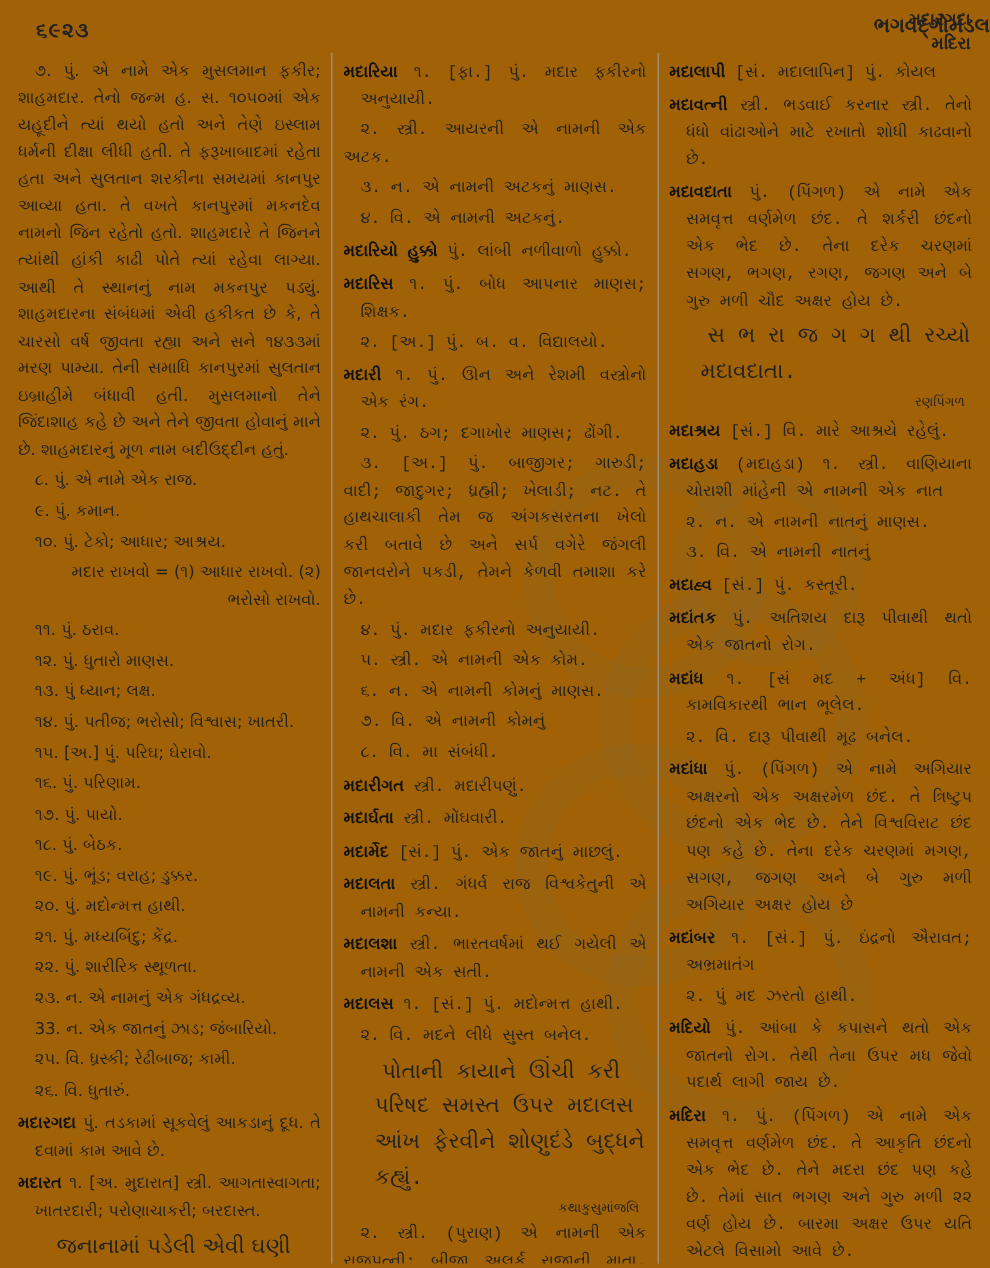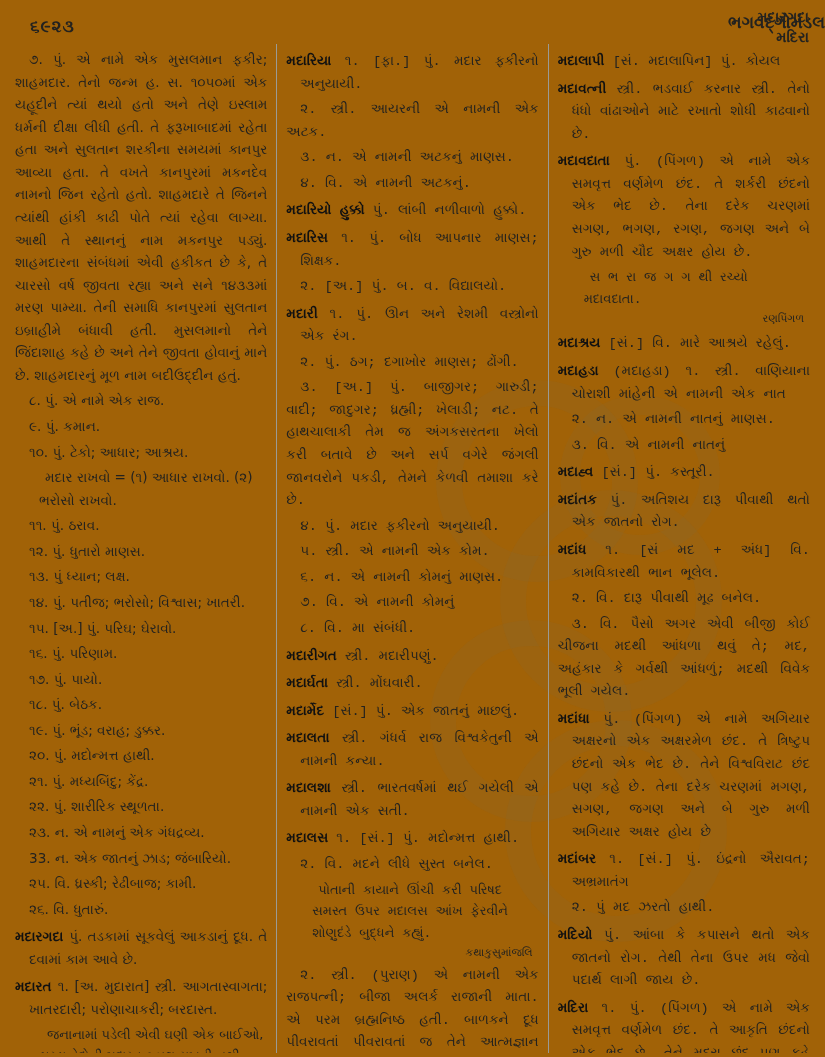--- a/index.html
+++ b/index.html
@@ -46,22 +46,22 @@
   .blk{
     margin:0 0 3px 0;
     font-size:13.6px;
     line-height:1.66;
     text-align:justify;
     word-break:break-word;
   }
   .blk b{font-weight:bold;color:#111;}
   .entry{padding-left:14px;text-indent:-14px;margin-top:5px;}
   .sense{text-indent:14px;margin-top:2px;}
-  .usage{padding-left:24px;text-indent:6px;margin-top:1px;text-align:left;}
-  .quote{padding-left:26px;text-indent:6px;font-size:13px;margin:1px 0 0 0;text-align:left;}
+  .usage{padding-left:24px;text-indent:6px;margin-top:1px;text-align:right;}
+  .quote{padding-left:26px;text-indent:6px;font-size:18px;margin:1px 0 0 0;text-align:left;}
   .citation{text-align:right;font-size:11px;margin:0 6px 2px 0;}
   
   .wm{
     position:absolute;border-radius:50%;
     border:26px solid rgba(110,110,105,0.09);
     pointer-events:none;
   }
   .wm1{width:150px;height:150px;left:436px;top:380px;}
   .wm2{width:170px;height:170px;left:500px;top:490px;}
   .wm3{width:150px;height:150px;left:430px;top:620px;}
@@ -150,21 +150,20 @@
         <p class="blk quote">સ ભ રા જ ગ ગ થી રચ્યો મદાવદાતા.</p>
         <p class="blk citation">રણપિંગળ</p>
         <p class="blk entry"><b>મદાશ્રય </b>[સં.] વિ. મારે આશ્રયે રહેલું.</p>
         <p class="blk entry"><b>મદાહડા </b>(મદાહડા) ૧. સ્ત્રી. વાણિયાના ચોરાશી માંહેની એ નામની એક નાત</p>
         <p class="blk sense">૨. ન. એ નામની નાતનું માણસ.</p>
         <p class="blk sense">૩. વિ. એ નામની નાતનું</p>
         <p class="blk entry"><b>મદાહ્વ </b>[સં.] પું. કસ્તૂરી.</p>
         <p class="blk entry"><b>મદાંતક </b>પું. અતિશય દારૂ પીવાથી થતો એક જાતનો રોગ.</p>
         <p class="blk entry"><b>મદાંધ </b>૧. [સં મદ + અંધ] વિ. કામવિકારથી ભાન ભૂલેલ.</p>
         <p class="blk sense">૨. વિ. દારૂ પીવાથી મૂઢ બનેલ.</p>
-        <p class="blk sense">૩. વિ. પૈસો અગર એવી બીજી કોઈ ચીજના મદથી આંધળા થવું તે; મદ, અહંકાર કે ગર્વથી આંધળું; મદથી વિવેક ભૂલી ગયેલ.</p>
         <p class="blk entry"><b>મદાંધા </b>પું. (પિંગળ) એ નામે અગિયાર અક્ષરનો એક અક્ષરમેળ છંદ. તે ત્રિષ્ટુપ છંદનો એક ભેદ છે. તેને વિશ્વવિરાટ છંદ પણ કહે છે. તેના દરેક ચરણમાં મગણ, સગણ, જગણ અને બે ગુરુ મળી અગિયાર અક્ષર હોય છે</p>
         <p class="blk entry"><b>મદાંબર </b>૧. [સં.] પું. ઇંદ્રનો ઐરાવત; અભ્રમાતંગ</p>
         <p class="blk sense">૨. પું મદ ઝરતો હાથી.</p>
         <p class="blk entry"><b>મદિયો </b>પું. આંબા કે કપાસને થતો એક જાતનો રોગ. તેથી તેના ઉપર મધ જેવો પદાર્થ લાગી જાય છે.</p>
         <p class="blk entry"><b>મદિરા </b>૧. પું. (પિંગળ) એ નામે એક સમવૃત્ત વર્ણમેળ છંદ. તે આકૃતિ છંદનો એક ભેદ છે. તેને મદરા છંદ પણ કહે છે. તેમાં સાત ભગણ અને ગુરુ મળી ૨૨ વર્ણ હોય છે. બારમા અક્ષર ઉપર યતિ એટલે વિસામો આવે છે.</p>
         <p class="blk sense">૨. પું. (પિંગળ) એ નામે એક સમવૃત્ત વર્ણમેળ છંદ. તે પ્રકૃતિ છંદનો એક ભેદ છે. તેને તડિદંબર છંદ પણ કહે છે તેના દરેક ચરણમાં સાત ભગણ મળી એકવીશ અક્ષર હોય છે.</p>
       </div>
   </div>
 
 </div>

